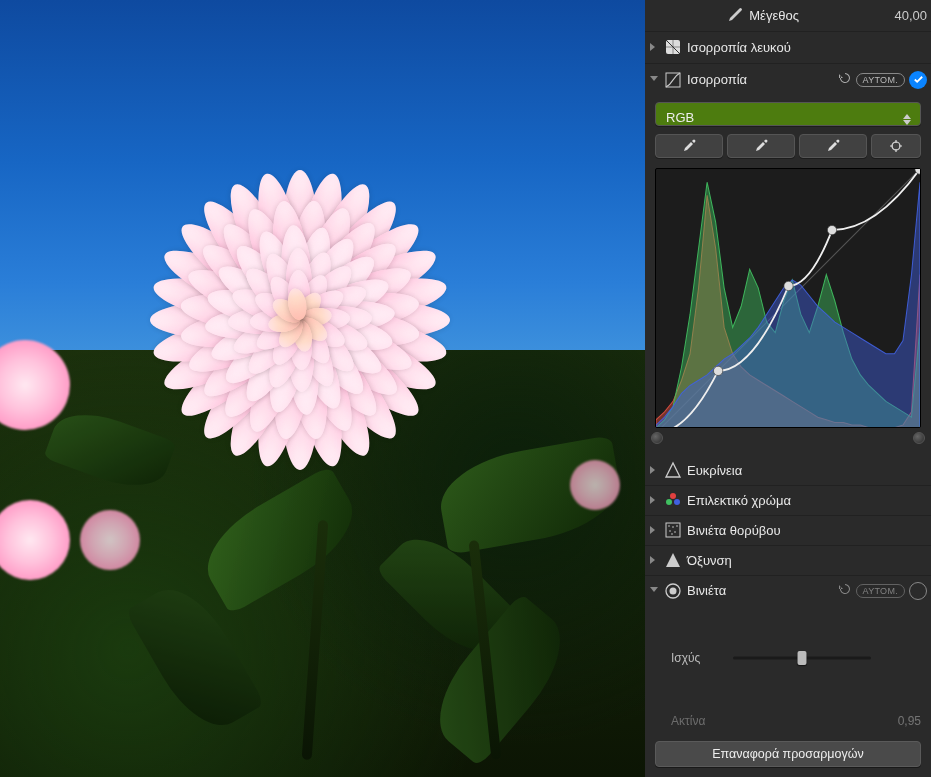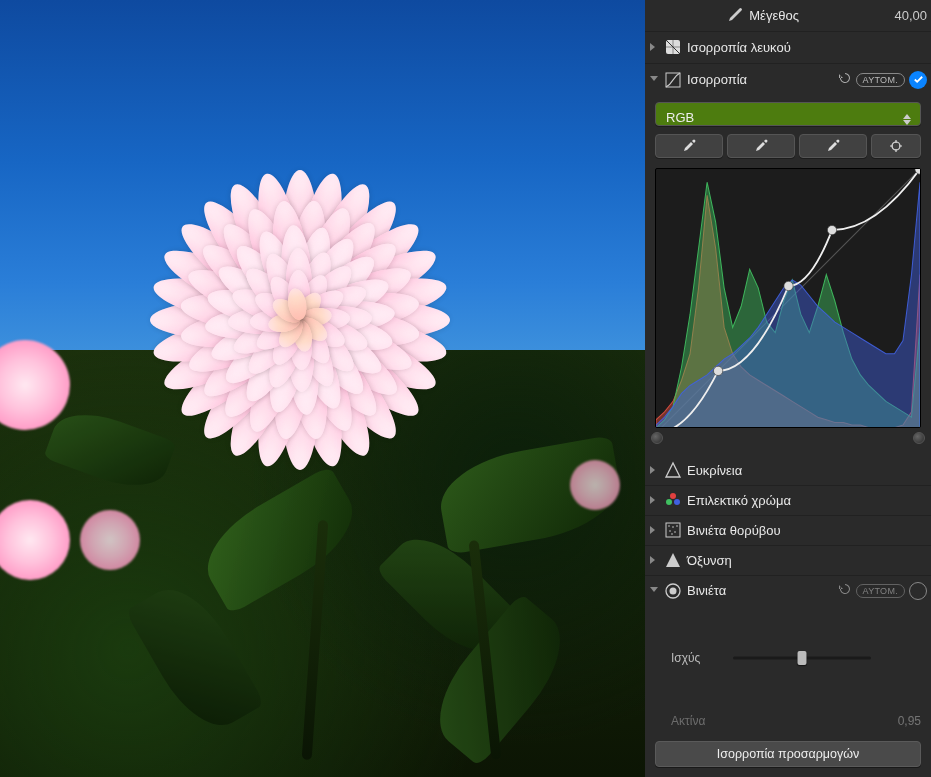--- a/index.html
+++ b/index.html
@@ -419,16 +419,16 @@
     <div class="track"></div>
     <div class="thumb" id="vign-strength-thumb" style="left: calc(50% + 14px);"></div>
   </div>
   <div class="sub-slider faded">
     <span class="lab">Ακτίνα</span>
     <span style="margin-left:auto" class="value">0,95</span>
   </div>
 
   <div class="footer">
     <div class="footer-btn">
-      <span>Ισορροπία προσαρμογών</span>
+      <span>Επαναφορά προσαρμογών</span>
     </div>
   </div>
 </div>
 
 </body></html>

